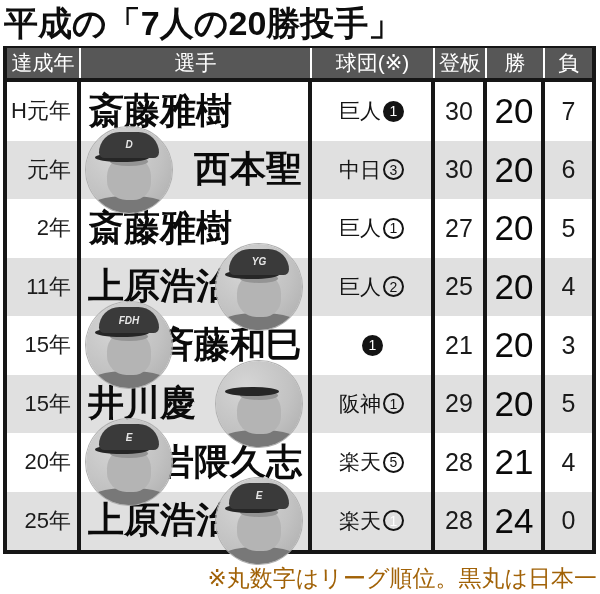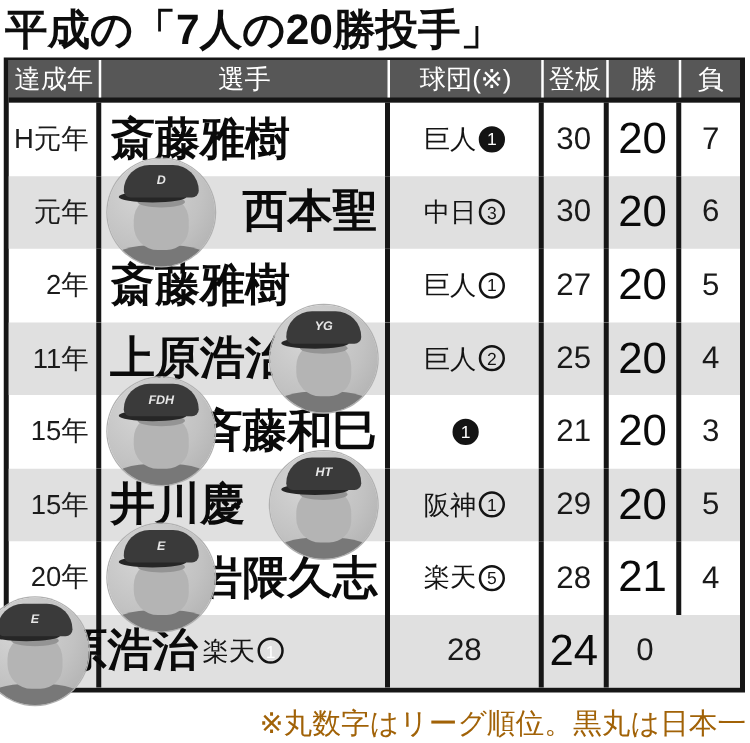--- a/index.html
+++ b/index.html
@@ -235,23 +235,20 @@
       <div class="cell year">
           <span>15年</span>
         </div>
       <div class="cell player">
         <span class="pname">井川慶</span>
         <div class="photo right">
             <div class="jersey"></div>
             <div class="face"></div>
             <div class="capshadow"></div>
             <div class="brim"></div>
-            <div class="cap">
-              <span>HT</span>
-            </div>
           </div>
       </div>
       <div class="cell team">
           <span>阪神</span>
           <span class="circ">1</span>
         </div>
       <div class="cell games">29</div>
       <div class="cell wins">20</div>
       <div class="cell losses">5</div>
     </div>
@@ -275,20 +272,23 @@
       <div class="cell team">
           <span>楽天</span>
           <span class="circ">5</span>
         </div>
       <div class="cell games">28</div>
       <div class="cell wins">21</div>
       <div class="cell losses">4</div>
     </div>
 
     <div class="row alt">
+      <div class="cell year">
+          <span>25年</span>
+        </div>
       <div class="cell player">
         <span class="pname">上原浩治</span>
         <div class="photo right">
             <div class="jersey"></div>
             <div class="face"></div>
             <div class="capshadow"></div>
             <div class="brim"></div>
             <div class="cap">
               <span>E</span>
             </div>

